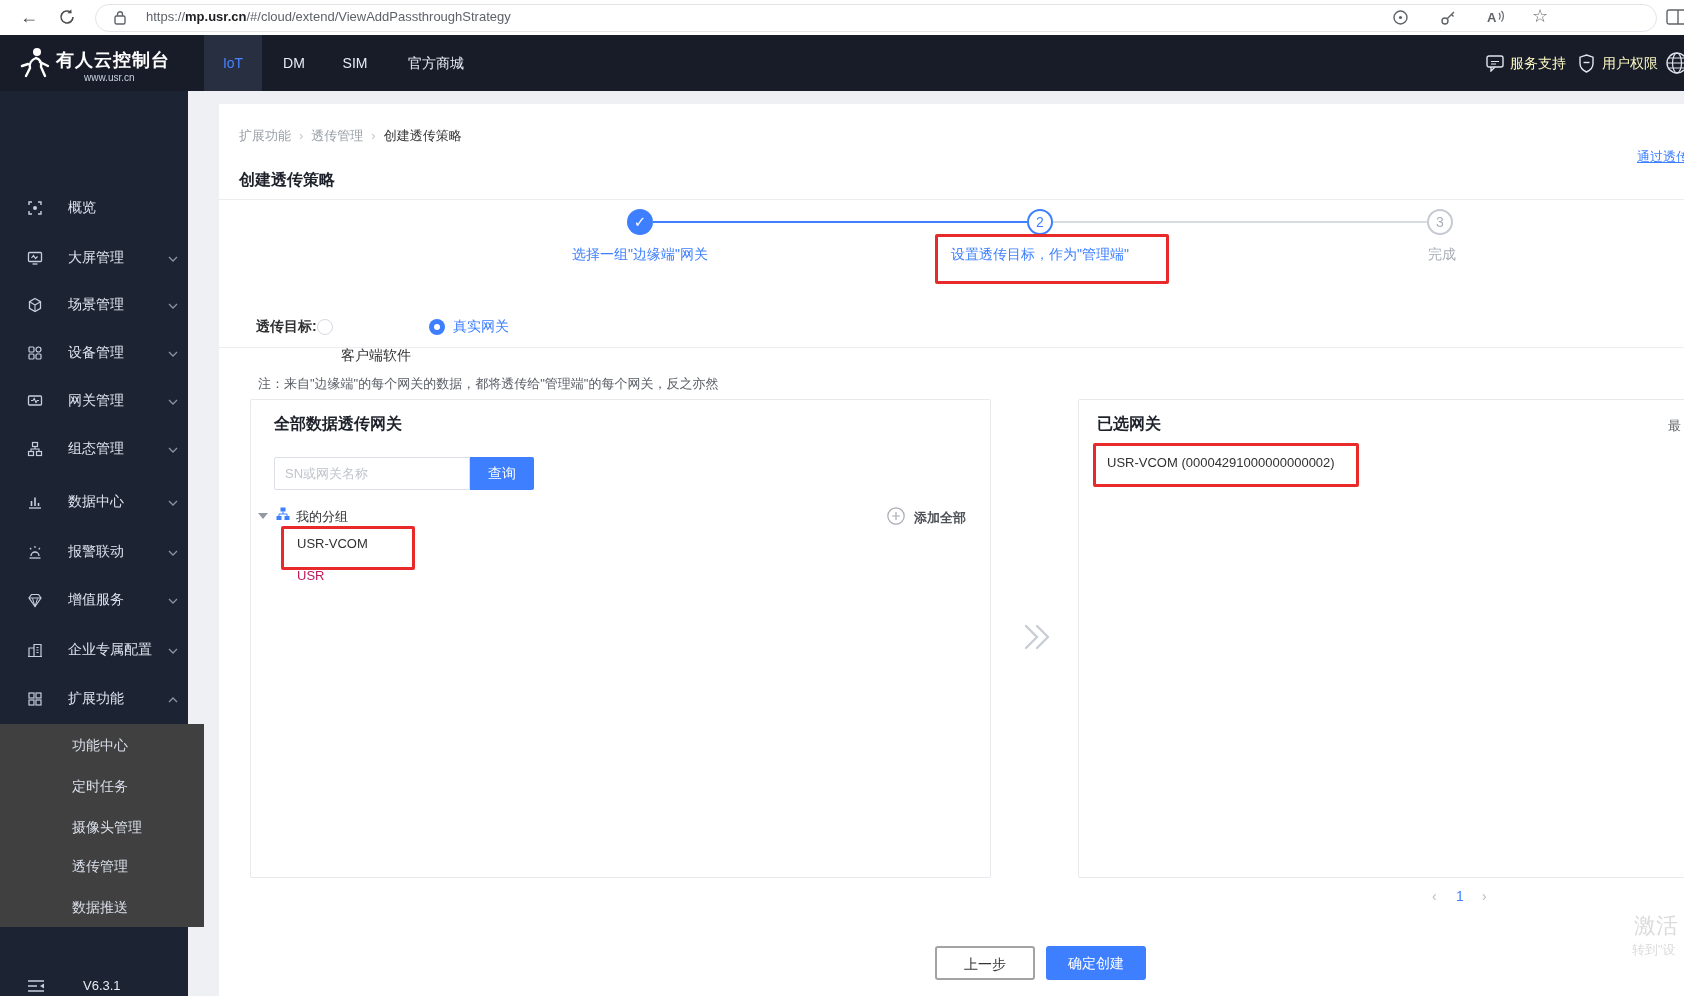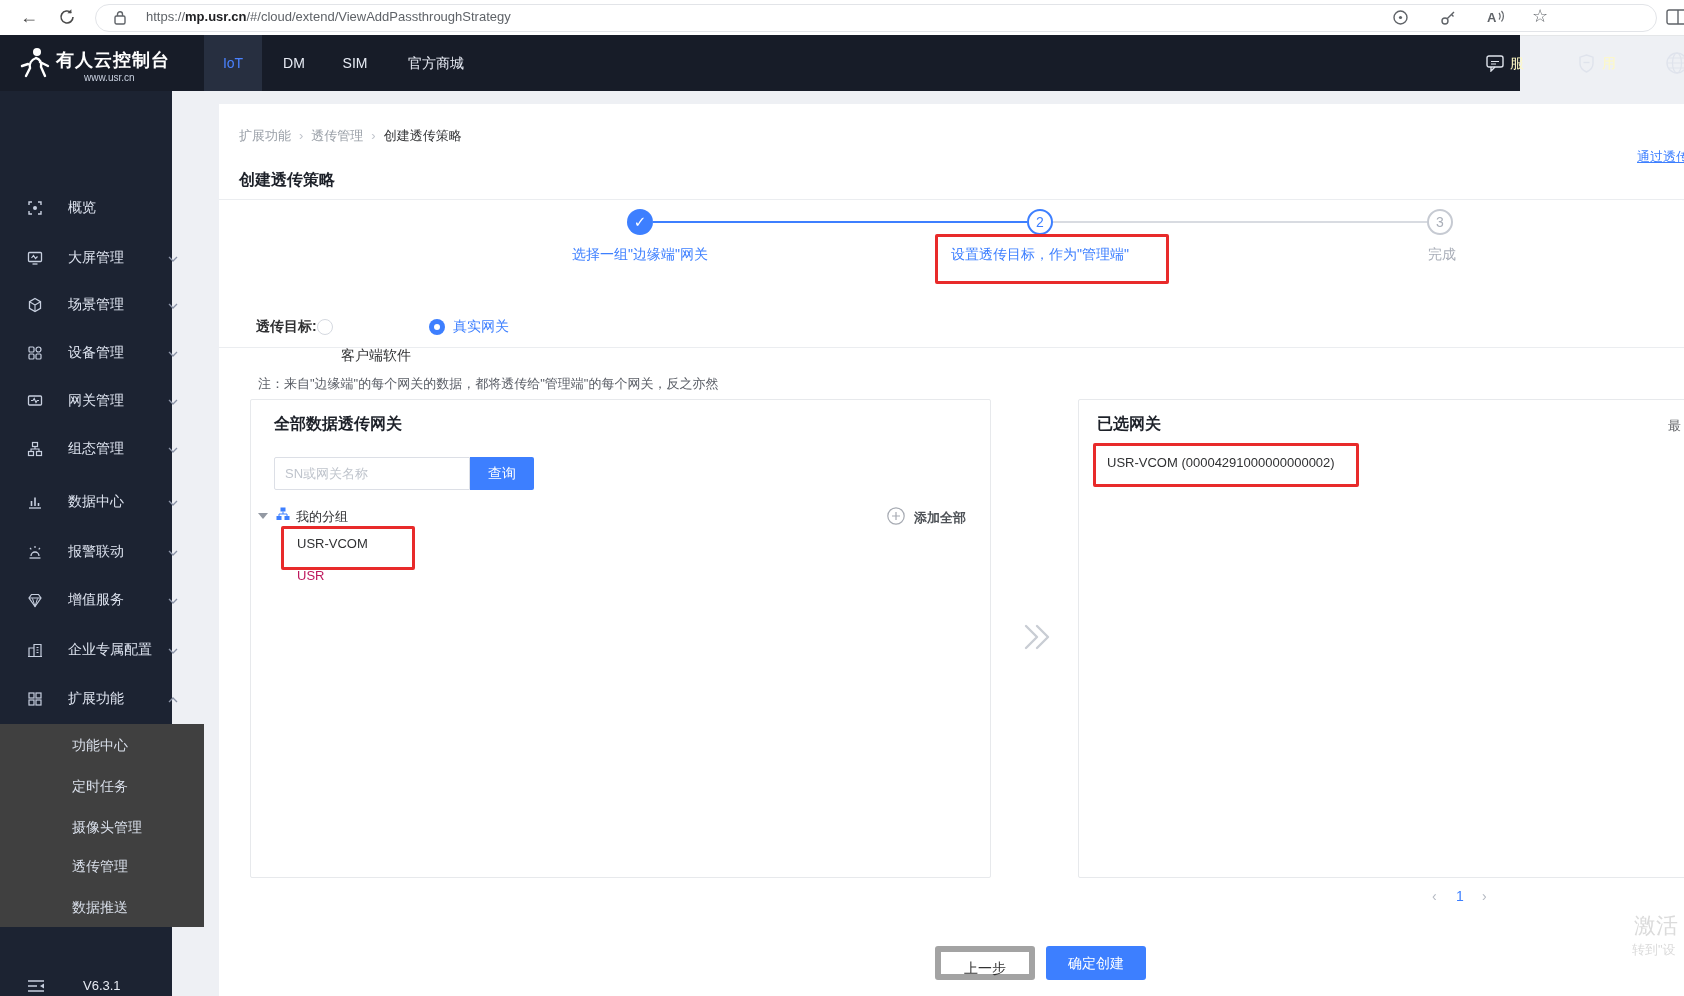--- a/index.html
+++ b/index.html
@@ -6,28 +6,28 @@
   .screen{position:relative;width:1684px;height:996px;overflow:hidden;background:#EEF0F4;
     font-family:"Liberation Sans","DejaVu Sans",sans-serif;-webkit-font-smoothing:antialiased;}
   .a{position:absolute;}
   
   .chrome{left:0;top:0;width:1684px;height:35px;background:#fff;border-bottom:1px solid #E4E6E8;}
   .nav-ic{color:#4a4a4a;font-size:18px;line-height:20px;}
   .urlbar{left:95px;top:4px;width:1560px;height:26px;border:1px solid #E2E4E8;border-radius:14px;background:#fff;}
   .urltext{font-size:13px;color:#5F6368;white-space:nowrap;}
   .urltext b{color:#202124;font-weight:bold;}
   
-  .topnav{left:0;top:35px;width:1520px;height:56px;background:#171C28;}
+  .topnav{left:0;top:35px;width:1684px;height:56px;background:#171C28;}
   .logo-title{color:#fff;font-size:18px;font-weight:bold;letter-spacing:1px;}
   .logo-sub{color:#C9D1E0;font-size:10px;}
   .tab{height:56px;line-height:56px;text-align:center;color:#E8ECF5;font-size:14px;cursor:pointer;}
   .tab.active{background:#272F40;color:#4A82FF;}
   .navright{color:#fef9c3;font-size:14px;line-height:56px;}
   
-  .sidebar{left:0;top:91px;width:172px;height:905px;background:#1C2332;}
+  .sidebar{left:0;top:91px;width:188px;height:905px;background:#1C2332;}
   .sb-item{left:0;width:204px;height:22px;color:#DDE3EF;font-size:14px;cursor:pointer;}
   .sb-item .lbl{position:absolute;left:68px;top:1px;}
   .sb-ic{position:absolute;left:27px;top:2px;width:16px;height:16px;}
   .sb-chev{position:absolute;left:168px;top:8px;}
   .submenu{left:0;top:633px;width:204px;height:203px;background:#404040;}
   .sub-item{position:absolute;left:72px;height:20px;color:#DClE3EF;color:#D9DFEA;font-size:14px;cursor:pointer;}
   .sb-footer{color:#E6EAF2;font-size:13px;}
   
   .card{left:219px;top:104px;width:1465px;height:892px;background:#fff;}
   .crumb{font-size:13px;color:#9AA0A8;}
@@ -66,21 +66,21 @@
   .treelbl{font-size:13px;color:#303133;}
   .addall{font-size:13px;color:#4E5257;}
   .treeitem{font-size:13px;color:#303133;cursor:pointer;}
   .treeitem.dim{color:#be185d;}
   .selitem{font-size:13px;color:#303133;}
   .hintclip{font-size:13px;color:#606266;white-space:nowrap;}
   .pager{font-size:14px;color:#B4B9C2;cursor:pointer;}
   .pager.cur{color:#3D7FFF;}
   
   .btn{height:34px;line-height:32px;box-sizing:border-box;border-radius:3px;font-size:14px;text-align:center;cursor:pointer;}
-  .btn.plain{border:6px solid #a3a3a3;background:#fff;color:#333;}
+  .btn.plain{border:2px solid #a3a3a3;background:#fff;color:#333;}
   .btn.primary{background:#3D7FFF;color:#fff;line-height:34px;}
   .wm1{font-size:22px;color:#DBDBDB;white-space:nowrap;}
   .wm2{font-size:13px;color:#DBDBDB;white-space:nowrap;}
 </style>
 </head>
 <body>
 
 <div class="screen">
 
   <div class="a chrome">

